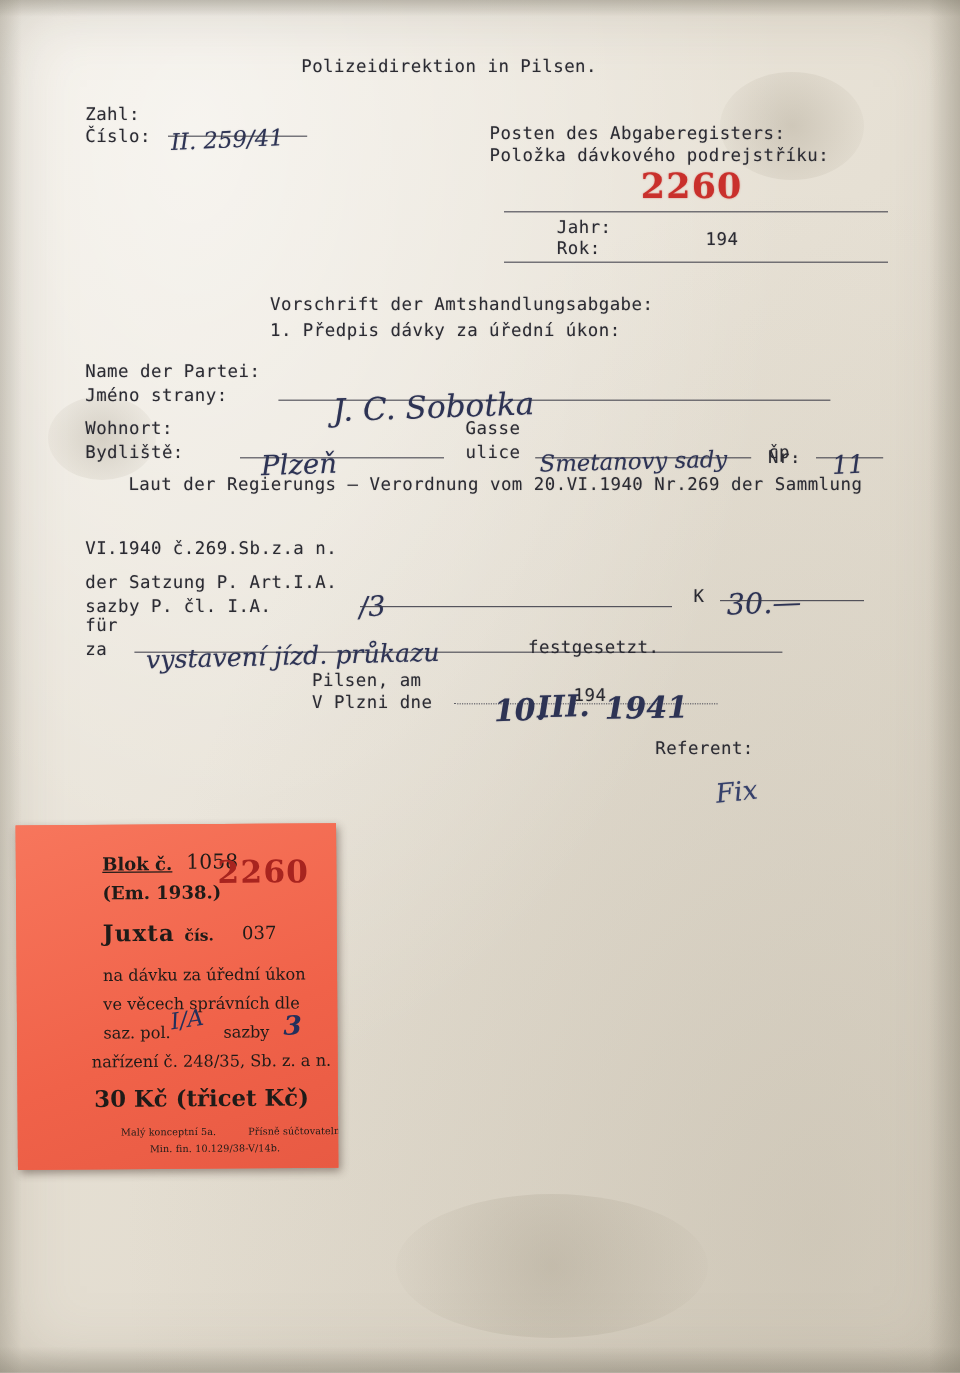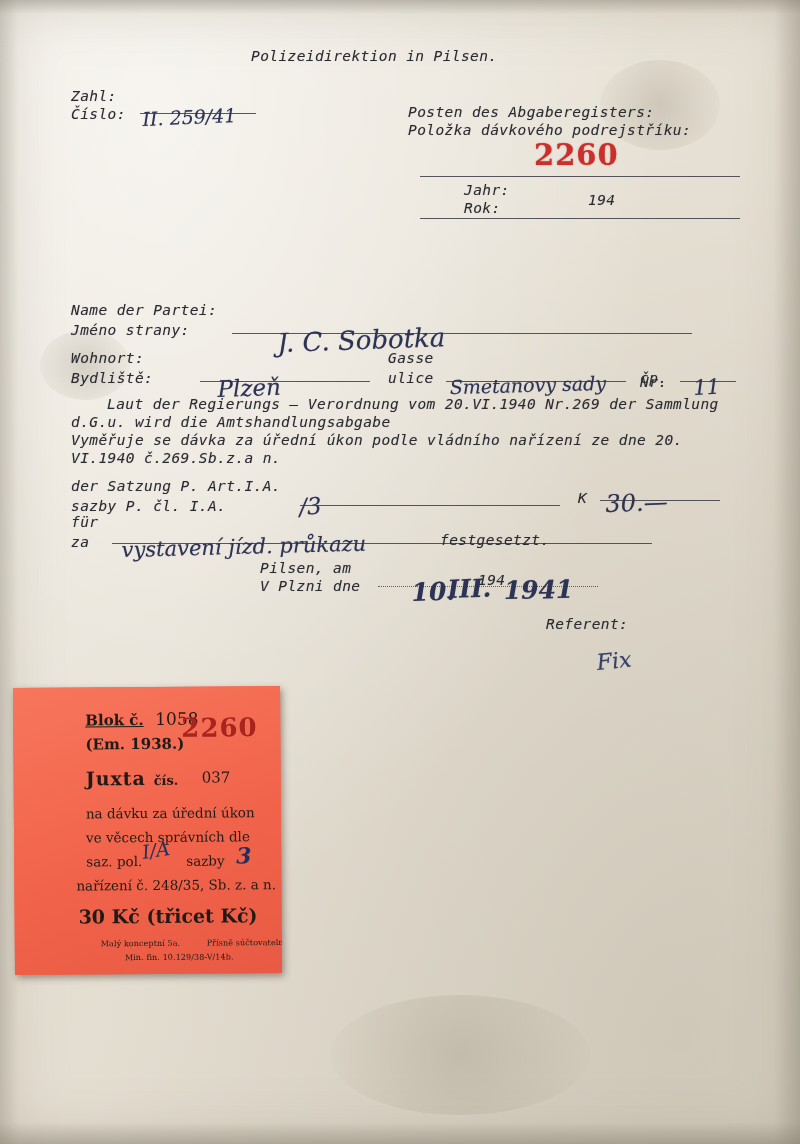--- a/index.html
+++ b/index.html
@@ -53,21 +53,20 @@
   
   .tw {
     position: absolute;
     font-family: "DejaVu Sans Mono", monospace;
     color: #2b2b32;
     font-size: 14.5px;
     letter-spacing: 0.4px;
     white-space: nowrap;
     line-height: 1.18;
     text-shadow: 0 0 1px rgba(40,40,60,0.25);
-    font-style: italic;
   }
 
   
   .hw {
     position: absolute;
     font-family: "DejaVu Serif", serif;
     font-style: italic;
     color: #2d3354;
     white-space: nowrap;
     transform-origin: left bottom;
@@ -157,20 +156,22 @@
   <div class="tw" style="left:408px; top:122px;">Položka dávkového podrejstříku:</div>
 
   <div class="stamp-red" style="left:534px; top:138px; font-size:29px;">2260</div>
   <div class="rule" style="left:420px; top:176px; width:320px;"></div>
 
   <div class="tw" style="left:464px; top:182px;">Jahr:</div>
   <div class="tw" style="left:464px; top:200px;">Rok:</div>
   <div class="tw" style="left:588px; top:192px;">194</div>
   <div class="rule" style="left:420px; top:218px; width:320px;"></div>
 
+  <div class="tw" style="left:225px; top:246px;">Vorschrift der Amtshandlungsabgabe:</div>
+  <div class="tw" style="left:225px; top:268px;">1. Předpis dávky za úřední úkon:</div>
 
   <div class="tw" style="left:71px; top:302px;">Name der Partei:</div>
   <div class="tw" style="left:71px; top:322px;">Jméno strany:</div>
   <div class="rule" style="left:232px; top:333px; width:460px;"></div>
   <div class="hw" style="left:278px; top:328px; font-size:26px; transform:rotate(-2deg);">J. C. Sobotka</div>
 
   <div class="tw" style="left:71px; top:350px;">Wohnort:</div>
   <div class="tw" style="left:71px; top:370px;">Bydliště:</div>
   <div class="rule" style="left:200px; top:381px; width:170px;"></div>
   <div class="hw" style="left:218px; top:376px; font-size:23px; transform:rotate(-2deg);">Plzeň</div>
@@ -179,22 +180,20 @@
   <div class="tw" style="left:388px; top:370px;">ulice</div>
   <div class="rule" style="left:446px; top:381px; width:180px;"></div>
   <div class="hw" style="left:450px; top:376px; font-size:19px; transform:rotate(-1.5deg);">Smetanovy sady</div>
 
   <div class="tw" style="left:640px; top:350px;margin-top:24px;">Nr.</div>
   <div class="tw" style="left:640px; top:370px;">čp.</div>
   <div class="rule" style="left:680px; top:381px; width:56px;"></div>
   <div class="hw" style="left:694px; top:376px; font-size:21px; transform:rotate(-3deg);">11</div>
 
   <div class="tw" style="left:71px; top:396px;margin-left:36px;">Laut der Regierungs – Verordnung vom 20.VI.1940 Nr.269 der Sammlung</div>
-  <div class="tw" style="left:71px; top:414px;">d.G.u. wird die Amtshandlungsabgabe</div>
-  <div class="tw" style="left:71px; top:432px;">Vyměřuje se dávka za úřední úkon podle vládního nařízení ze dne 20.</div>
   <div class="tw" style="left:71px; top:450px;">VI.1940 č.269.Sb.z.a n.</div>
 
   <div class="tw" style="left:71px; top:478px;">der Satzung P. Art.I.A.</div>
   <div class="tw" style="left:71px; top:498px;">sazby        P. čl. I.A.</div>
   <div class="hw" style="left:300px; top:494px; font-size:23px; transform:rotate(-4deg);">/3</div>
   <div class="rule" style="left:300px; top:505px; width:260px;"></div>
 
   <div class="tw" style="left:578px; top:490px;">K</div>
   <div class="hw" style="left:606px; top:490px; font-size:24px; transform:rotate(-2deg);">30.—</div>
   <div class="rule" style="left:600px; top:500px; width:120px;"></div>

